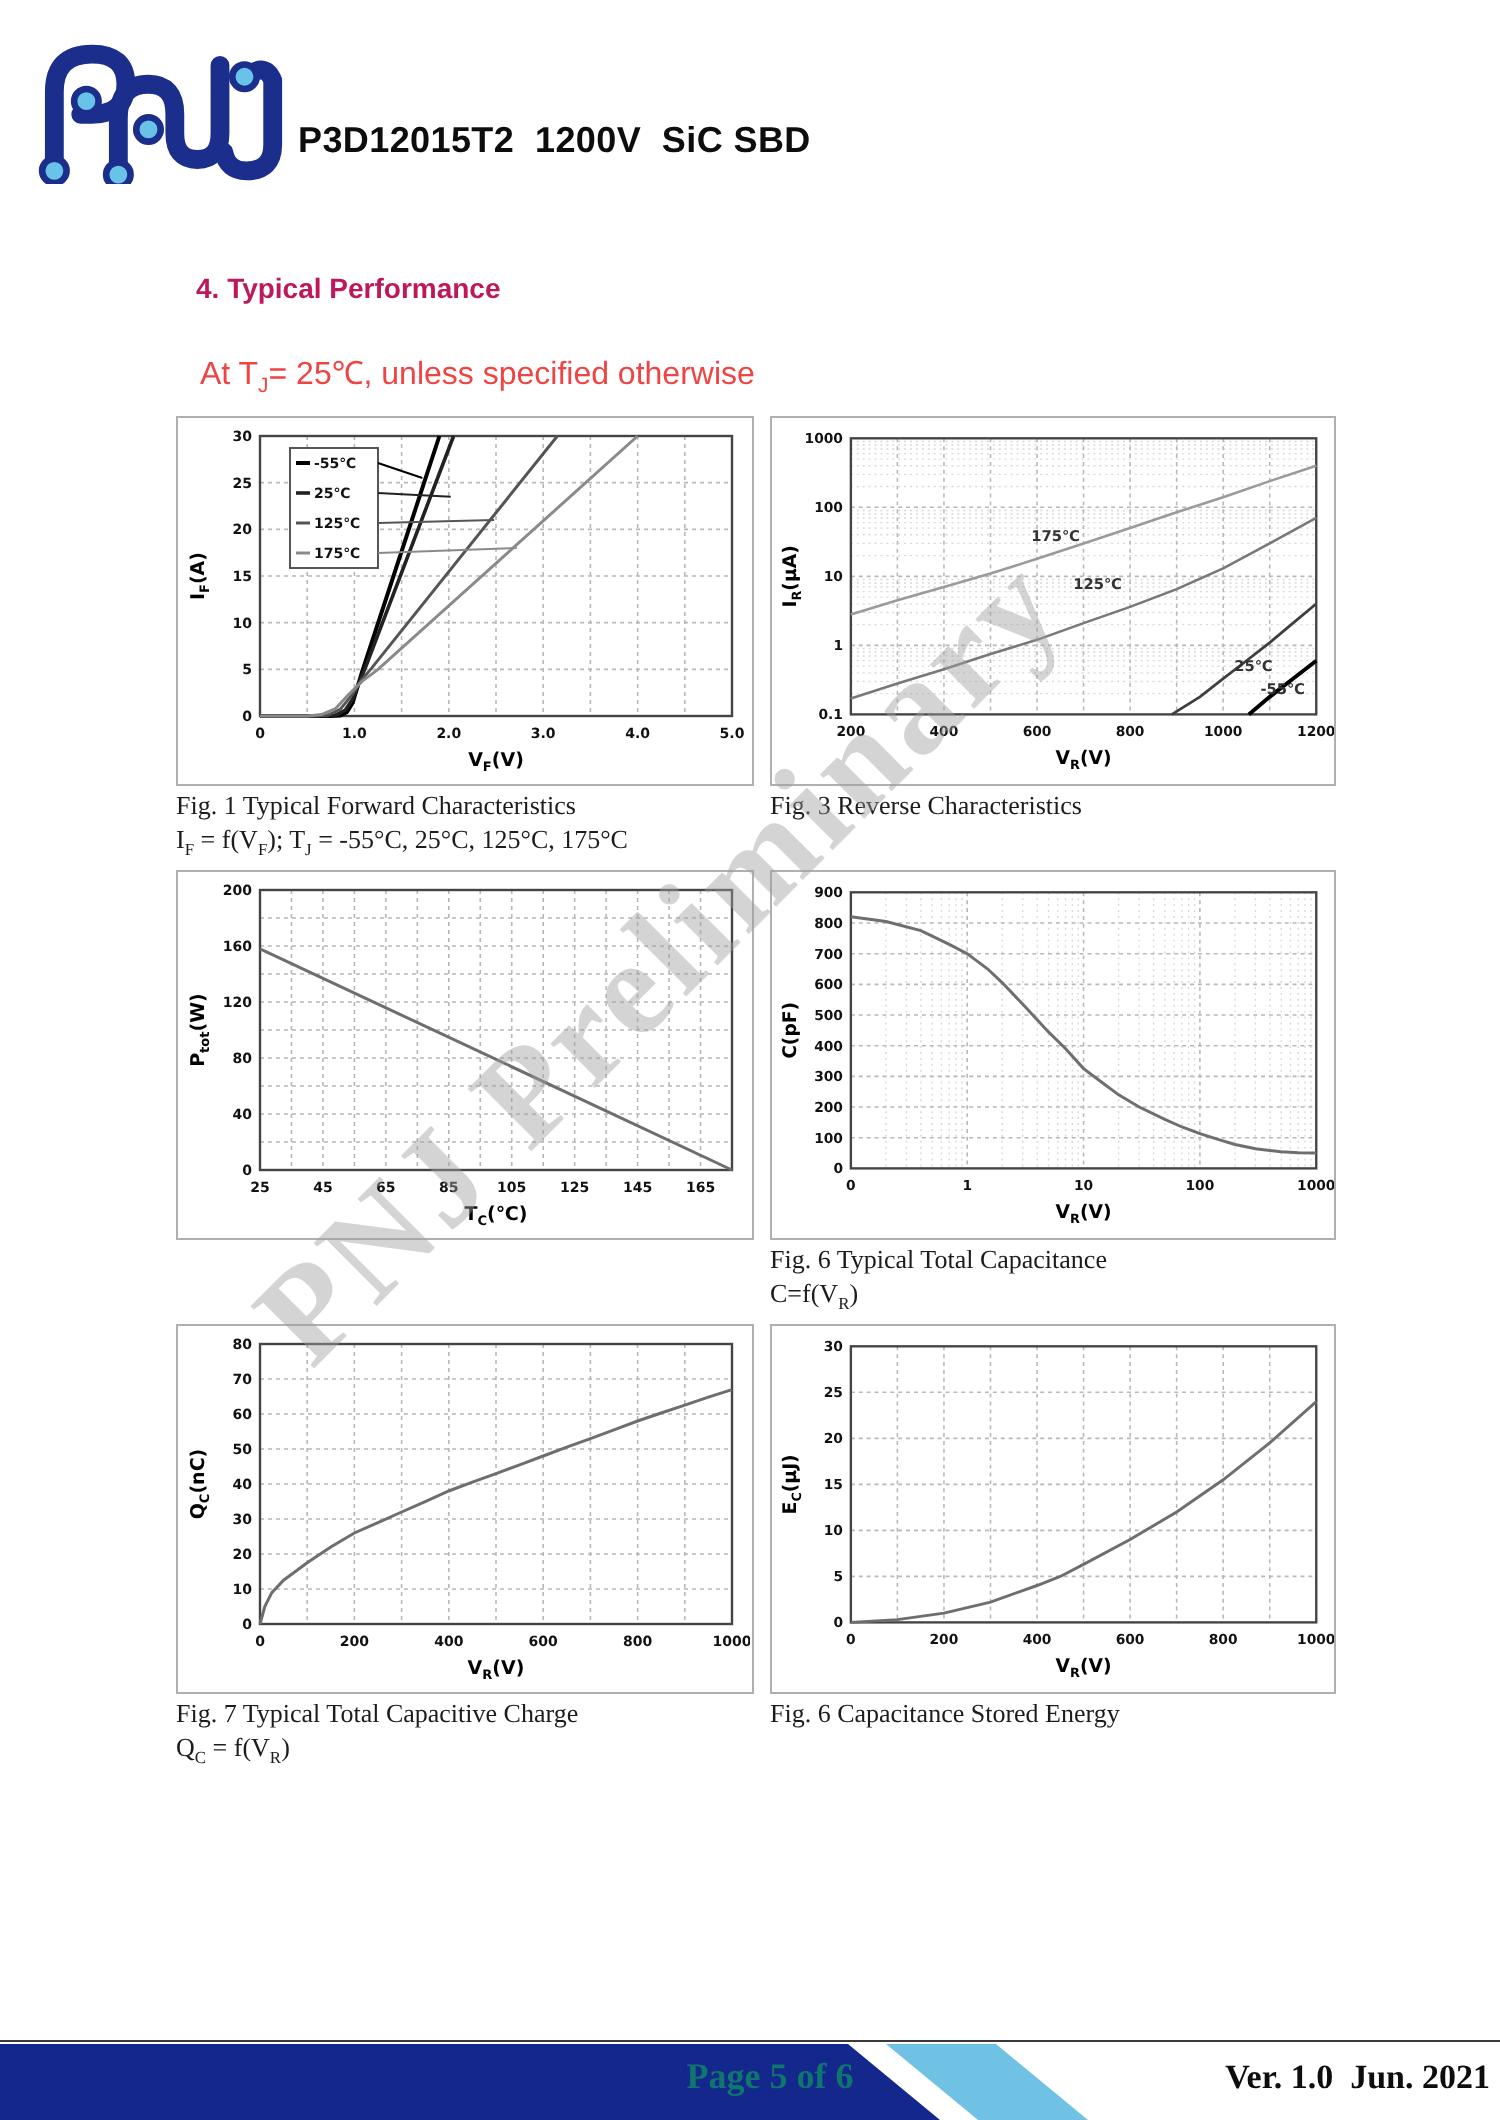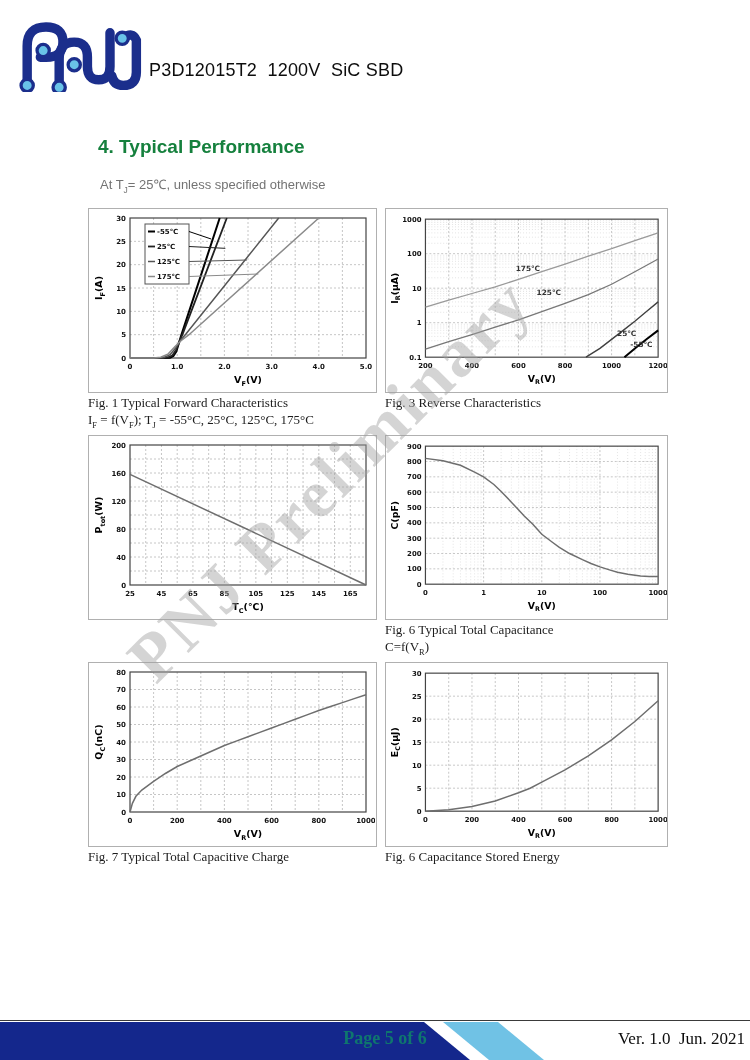--- a/index.html
+++ b/index.html
@@ -1,25 +1,25 @@
 <!DOCTYPE html>
 <html><head>
 <meta charset="utf-8">
 <style>
   html,body{margin:0;padding:0;background:#fff;}
   .page{position:relative;width:750px;height:1060px;background:#fff;overflow:hidden;
         font-family:"Liberation Sans",sans-serif;color:#111;}
   
   .logo{position:absolute;left:12px;top:12px;}
-  .product-title{position:absolute;left:149px;top:60px;font-size:18px;font-weight:normal;
+  .product-title{position:absolute;left:149px;top:60px;font-size:18px;font-weight:bold;
                  color:#0d0d0d;white-space:pre;letter-spacing:0.2px;}
   .header-rule{position:absolute;left:0;top:95px;width:750px;height:7px;}
   
-  .sec-heading{position:absolute;left:98px;top:136px;font-size:19px;font-weight:bold;color:#15803d;margin:0;}
-  .sec-cond{position:absolute;left:100px;top:175px;font-size:13px;color:#737373;margin:0;}
+  .sec-heading{position:absolute;left:98px;top:136px;font-size:14px;font-weight:bold;color:#be185d;margin:0;}
+  .sec-cond{position:absolute;left:100px;top:175px;font-size:16px;color:#ef4444;margin:0;}
   .sec-cond sub,.fig-formula sub{font-size:0.65em;}
   
   .figures{position:absolute;left:88px;top:208px;width:580px;display:grid;
            grid-template-columns:289px 283px;column-gap:8px;row-gap:0;z-index:1;}
   figure.fig{margin:0;padding:0;height:227px;}
   .chartbox{width:100%;height:185px;border:1px solid #b0b0b0;background:#fff;box-sizing:border-box;
             display:flex;align-items:center;justify-content:center;}
   figcaption{margin-top:2px;font-family:"Liberation Serif",serif;font-size:13px;line-height:1.28;color:#1c1c1c;}
   
   .tick{font:700 7px "DejaVu Sans",sans-serif;fill:#111;}
@@ -30,21 +30,21 @@
   .watermark{position:absolute;left:140px;top:630px;z-index:5;pointer-events:none;
              font-family:"Liberation Serif",serif;font-weight:bold;font-size:68px;
              color:rgba(160,160,160,0.45);white-space:nowrap;letter-spacing:3px;
              transform:rotate(-45deg);transform-origin:0 50%;}
   
   .footer{position:absolute;left:0;top:1020px;width:750px;height:40px;}
   .footer-web{position:absolute;left:22px;top:11px;color:#fff;font-size:10px;margin-top:36px;}
   .footer-page{position:absolute;left:295px;top:8px;width:180px;text-align:center;color:#0f766e;
                font-family:"Liberation Serif",serif;font-weight:bold;font-size:18px;white-space:pre;}
   .footer-ver{position:absolute;right:5px;top:9px;color:#0d0d0d;
-              font-family:"Liberation Serif",serif;font-weight:normal;font-size:17px;white-space:pre;}
+              font-family:"Liberation Serif",serif;font-weight:bold;font-size:17px;white-space:pre;}
 </style>
 </head>
 <body>
 
 <div class="page">
 
   <header>
     <svg class="logo" width="132" height="80" viewBox="0 0 140 85">
       <g fill="none" stroke="#1b2e8c" stroke-width="10" stroke-linecap="round">
         <path d="M16,78 V36 Q16,16 36,16 Q54,16 54,32 Q54,48 36,48 L30,48"></path>
@@ -353,20 +353,21 @@
             <text x="36" y="44.5" text-anchor="end" class="tick">60</text>
             <text x="36" y="27" text-anchor="end" class="tick">70</text>
             <text x="36" y="9.5" text-anchor="end" class="tick">80</text>
             <text x="158" y="172" text-anchor="middle" class="axis"><tspan>V</tspan><tspan dy="2.5" class="sub">R</tspan><tspan dy="-2.5">(V)</tspan></text>
             <text x="12" y="77" text-anchor="middle" class="axis" transform="rotate(-90 12 77)"><tspan>Q</tspan><tspan dy="2.5" class="sub">C</tspan><tspan dy="-2.5">(nC)</tspan></text>
             <path d="M40.0,147.0 L42.4,138.3 L45.9,131.3 L51.8,125.1 L63.6,116.4 L75.4,108.5 L87.2,101.5 L99.0,96.3 L110.8,91.0 L122.6,85.8 L134.4,80.5 L146.2,76.1 L158.0,71.8 L169.8,67.4 L181.6,63.0 L193.4,58.6 L205.2,54.3 L217.0,49.9 L228.8,45.5 L240.6,41.5 L252.4,37.6 L264.2,33.6 L276.0,29.8" fill="none" stroke="#6e6e6e" stroke-width="1.5"></path>
           </svg>
         </div>
       <figcaption>
         <div>Fig. 7 Typical Total Capacitive Charge</div>
+        <div class="fig-formula">Q<sub>C</sub> = f(V<sub>R</sub>)</div>
       </figcaption>
     </figure>
     <figure class="fig">
       <div class="chartbox">
           <svg viewBox="0 0 285 179" width="285" height="179">
             <line x1="63.6" y1="7" x2="63.6" y2="147" stroke="#b8b8b8" stroke-dasharray="2,2" stroke-width="0.8"></line>
             <line x1="87.2" y1="7" x2="87.2" y2="147" stroke="#b8b8b8" stroke-dasharray="2,2" stroke-width="0.8"></line>
             <line x1="110.8" y1="7" x2="110.8" y2="147" stroke="#b8b8b8" stroke-dasharray="2,2" stroke-width="0.8"></line>
             <line x1="134.4" y1="7" x2="134.4" y2="147" stroke="#b8b8b8" stroke-dasharray="2,2" stroke-width="0.8"></line>
             <line x1="158" y1="7" x2="158" y2="147" stroke="#b8b8b8" stroke-dasharray="2,2" stroke-width="0.8"></line>

